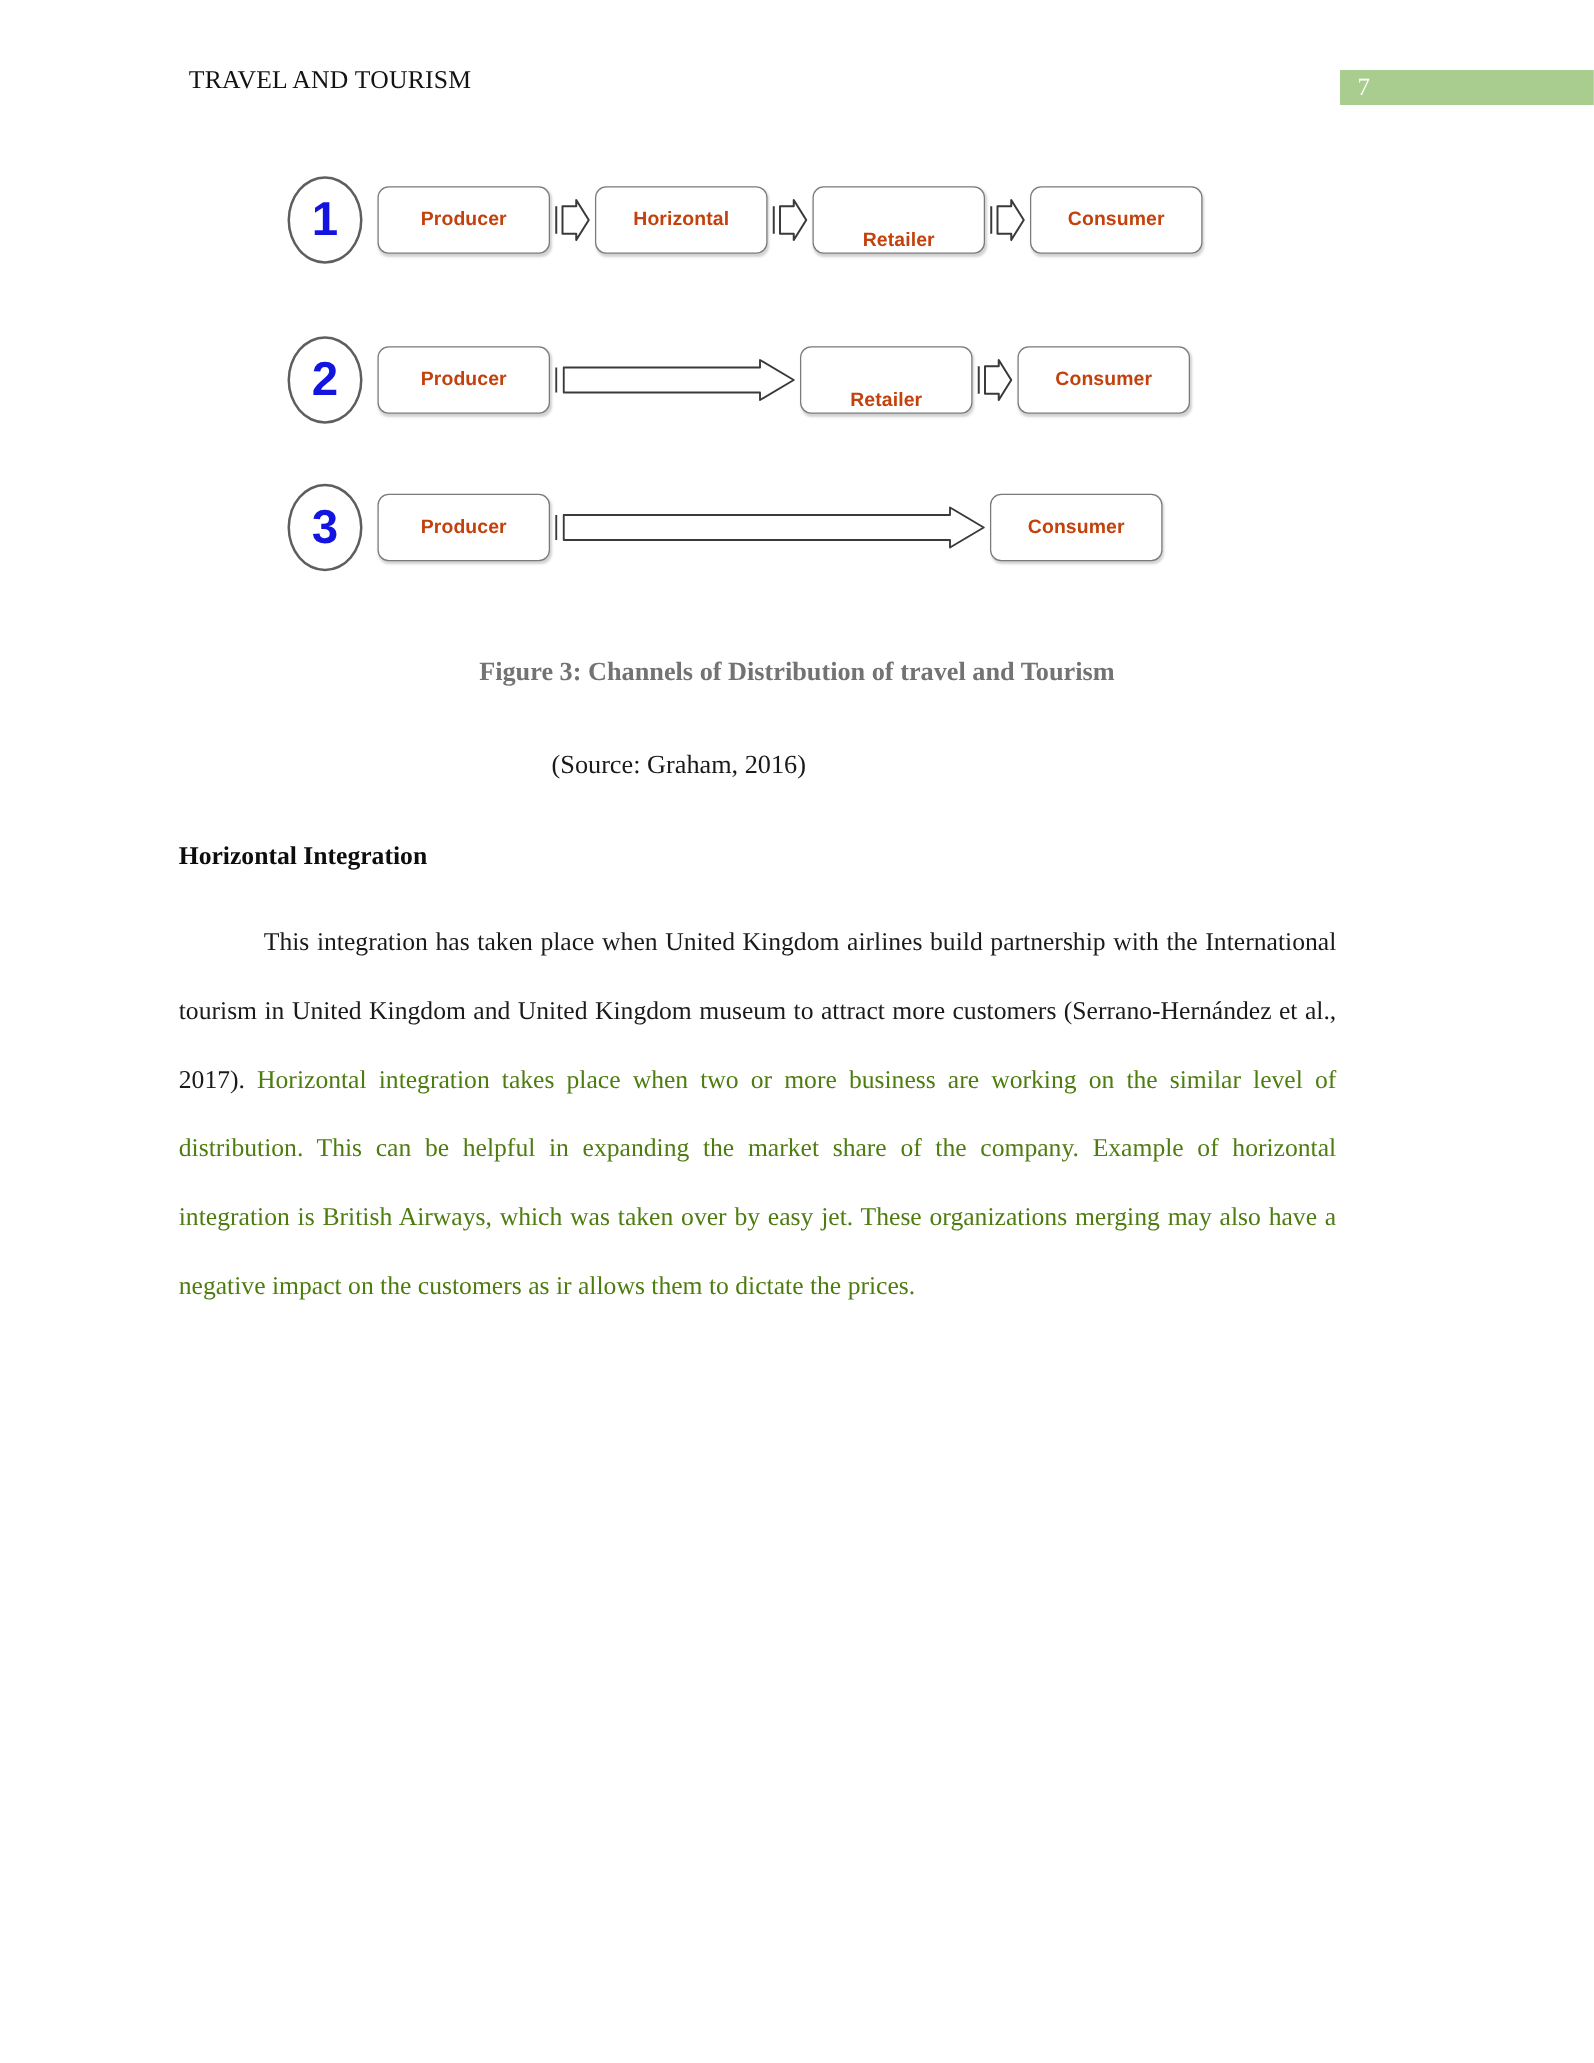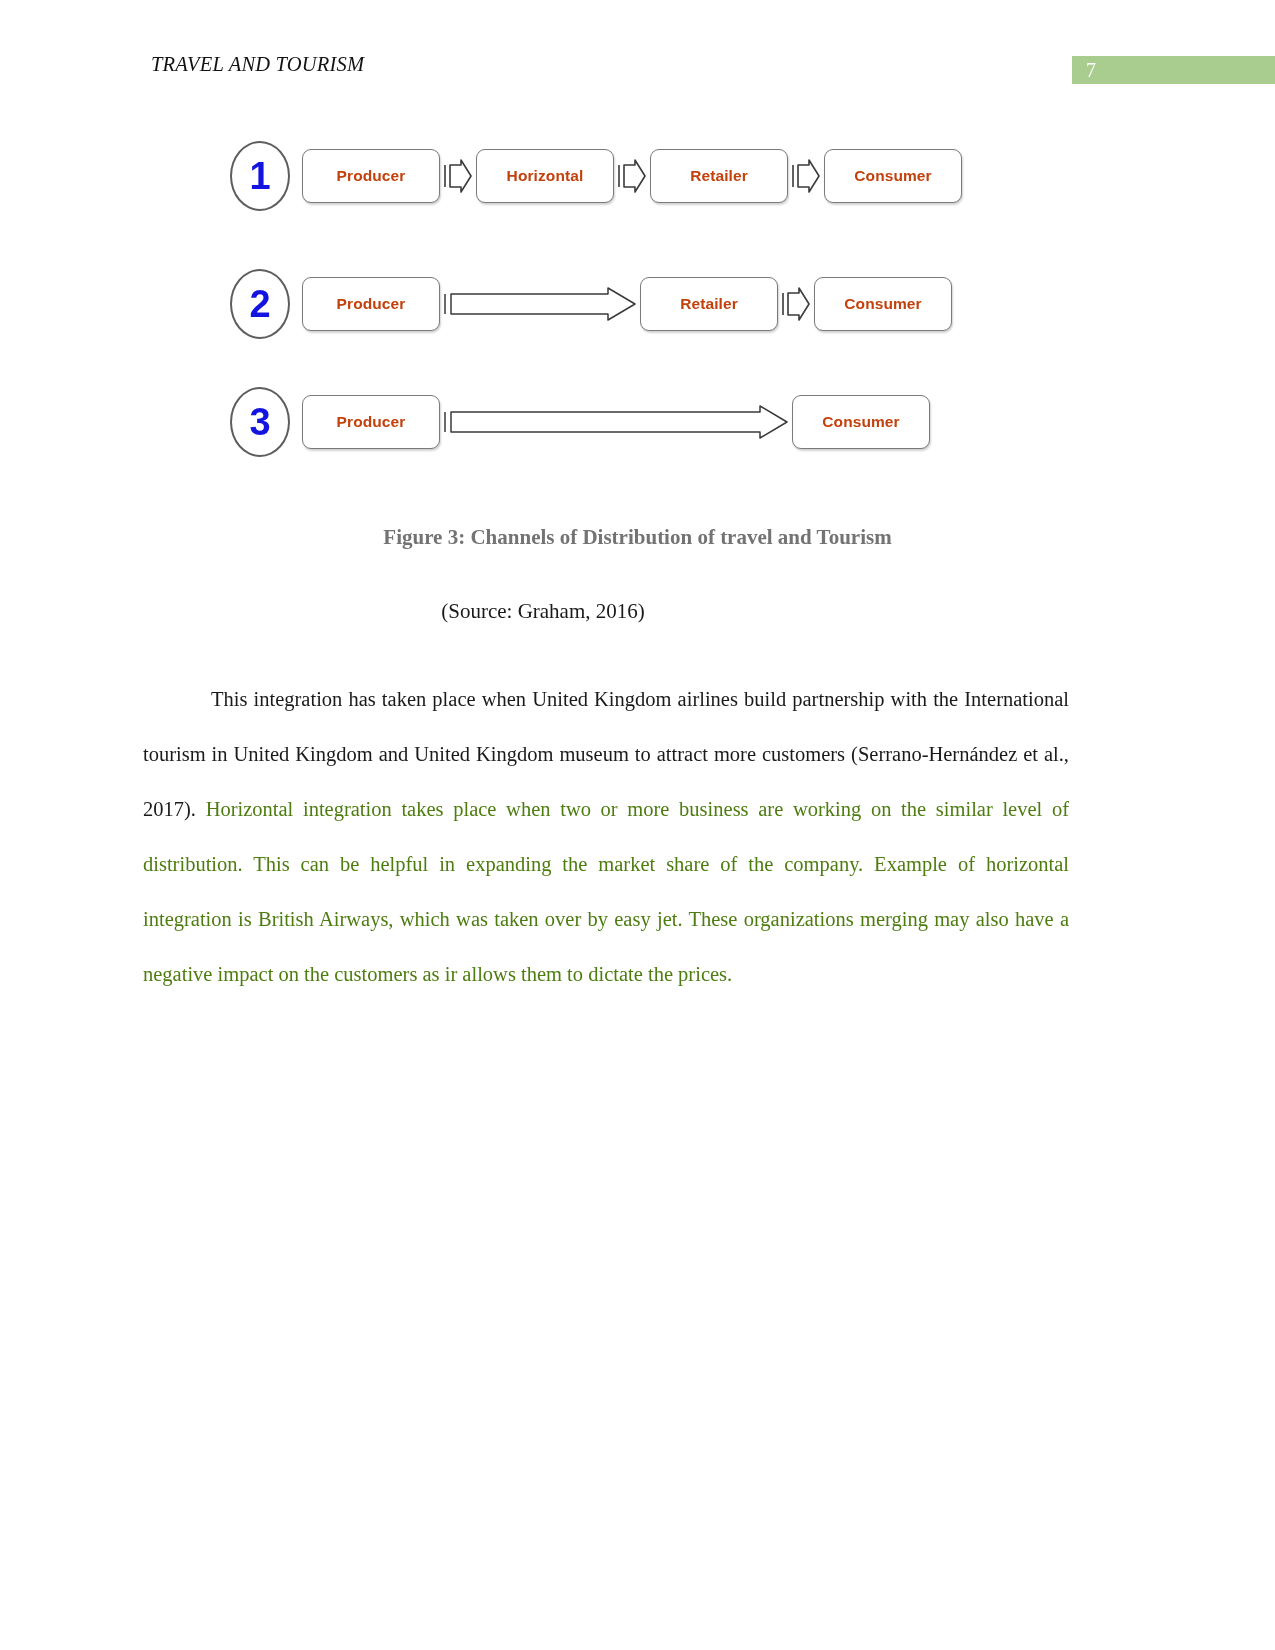--- a/index.html
+++ b/index.html
@@ -25,21 +25,20 @@
     height: 100px;
   }
   .header-title {
     position: absolute;
     left: 151px;
     top: 53px;
     font-size: 20.5px;
     letter-spacing: 0.2px;
     color: #131313;
     white-space: nowrap;
-    font-style: italic;
   }
   .page-badge {
     position: absolute;
     left: 1072px;
     top: 56px;
     width: 203px;
     height: 28px;
     background: #a9cd8e;
   }
   .page-badge-num {
@@ -106,21 +105,21 @@
   .node-box span {
     font-family: "Liberation Sans", "DejaVu Sans", sans-serif;
     font-weight: bold;
     font-size: 15.5px;
     color: #c2410c;
     letter-spacing: 0.1px;
     white-space: nowrap;
   }
   .w-producer   { width: 136px; }
   .w-wholesaler { width: 136px; }
-  .w-retailer   { width: 136px; }
+  .w-retailer   { width: 136px; align-items: flex-end; }
   .w-consumer   { width: 136px; }
 
   
   .chev {
     flex: 0 0 auto;
     width: 34px;
     height: 40px;
     margin: 0 1px;
     display: flex;
     align-items: center;
@@ -269,17 +268,18 @@
       <span>Consumer</span>
     </div>
   </div>
 </div>
 
 <div class="figure-caption">Figure 3: Channels of Distribution of travel and Tourism</div>
 
 <div class="figure-source">(Source: Graham, 2016)</div>
 
 <div class="content">
+  <h2 class="section-heading">Horizontal Integration</h2>
   <p class="body-para">
     <span>This integration has taken place when United Kingdom airlines build partnership with the International tourism in United Kingdom and United Kingdom museum to attract more customers (Serrano-Hernández et al., 2017).</span>
     <span class="red-text">Horizontal integration takes place when two or more business are working on the similar level of distribution. This can be helpful in expanding the market share of the company. Example of horizontal integration is British Airways, which was taken over by easy jet. These organizations merging may also have a negative impact on the customers as ir allows them to dictate the prices.</span>
   </p>
 </div>
 
 </body></html>

